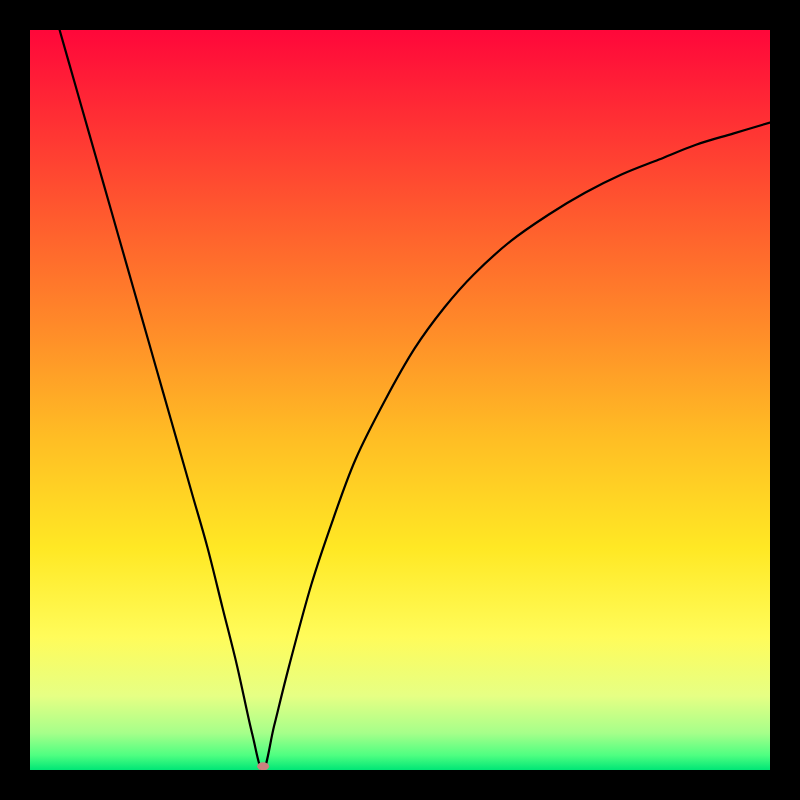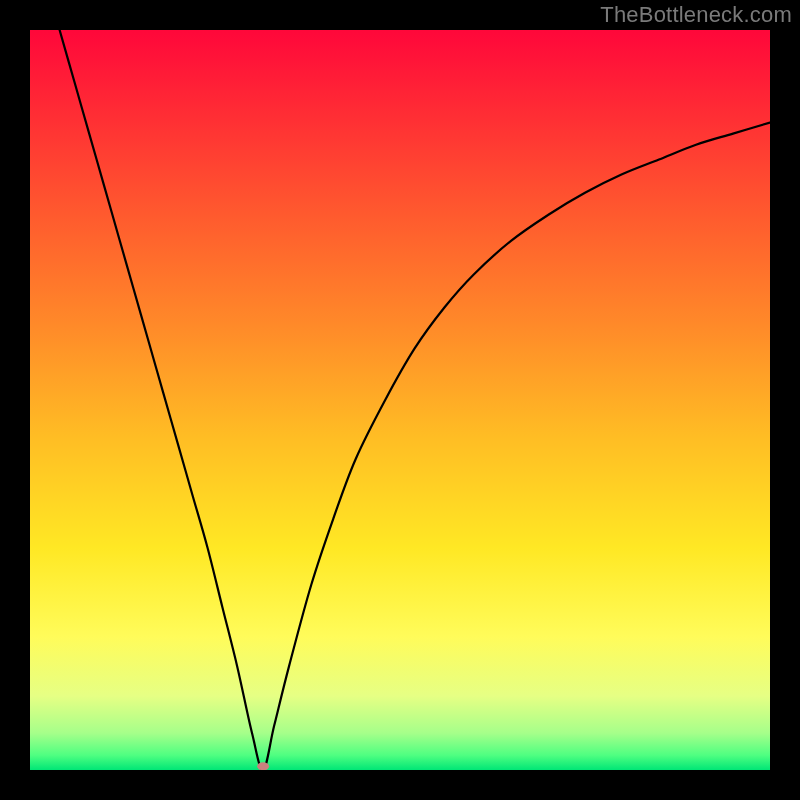--- a/index.html
+++ b/index.html
@@ -35,21 +35,20 @@
     height: 740px;
   }
   svg {
     display: block;
   }
 </style>
 </head>
 <body>
 
 <div class="frame">
-  <div class="watermark">TheBottleneck.com</div>
   <div class="plot">
     <svg id="chart-svg" width="740" height="740" viewBox="0 0 740 740" preserveAspectRatio="none">
       <defs>
         <linearGradient id="bg-grad" x1="0" y1="0" x2="0" y2="1">
             <stop offset="0.00%" stop-color="#ff073a"></stop>
             <stop offset="12.00%" stop-color="#ff2f34"></stop>
             <stop offset="25.00%" stop-color="#ff5a2e"></stop>
             <stop offset="40.00%" stop-color="#ff8a29"></stop>
             <stop offset="55.00%" stop-color="#ffbd24"></stop>
             <stop offset="70.00%" stop-color="#ffe824"></stop>

